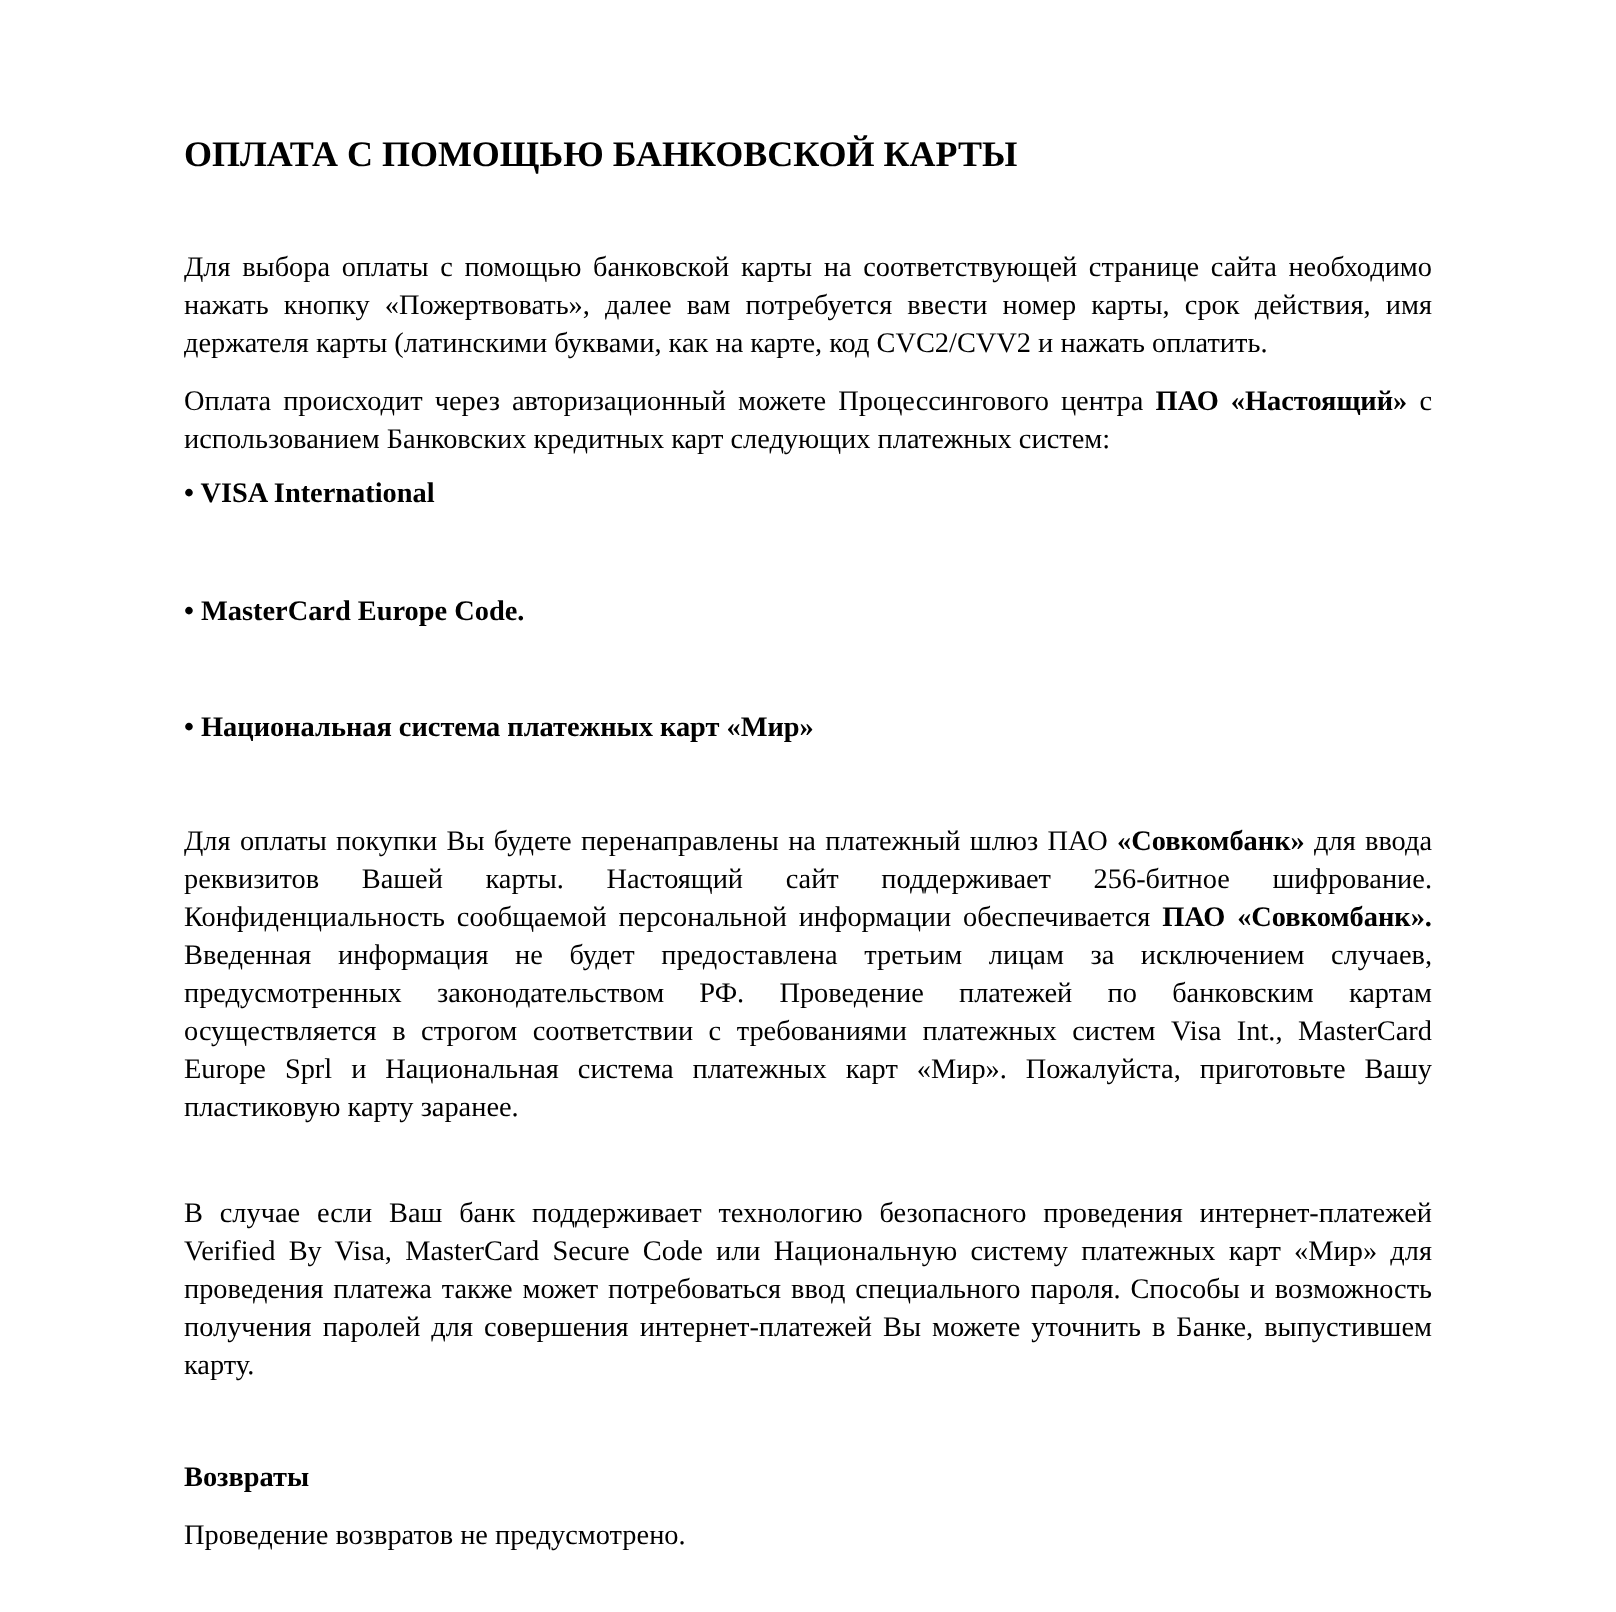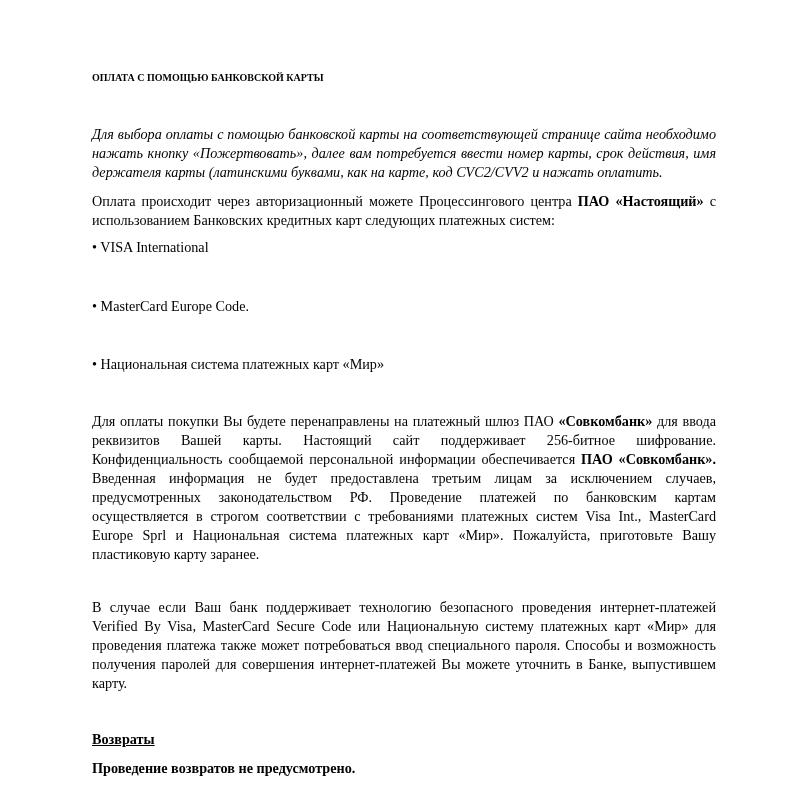--- a/index.html
+++ b/index.html
@@ -2,43 +2,43 @@
 <html><head>
 <meta charset="utf-8">
 <style>
   html, body { margin: 0; padding: 0; background: #ffffff; }
   body { width: 808px; height: 806px; overflow: hidden; position: relative; }
   .page {
     position: absolute; left: 92px; top: 0; width: 624px;
     font-family: "Liberation Serif", serif; font-size: 14.2px; color: #000;
     line-height: 19px;
   }
-  .title { position: absolute; top: 68px; left: 0; font-weight: bold; font-size: 10px; white-space: nowrap; }
+  .title { position: absolute; top: 68px; left: 0; font-weight: bold; font-size: 18px; white-space: nowrap; }
   .para { position: absolute; left: 0; width: 624px; text-align: justify; margin: 0; }
   .para.last-left { text-align-last: left; }
-  .bullet { position: absolute; left: 0; white-space: nowrap; }
+  .bullet { position: absolute; left: 0; white-space: nowrap; font-weight: bold; }
   b { font-weight: bold; }
-  .h2 { position: absolute; left: 0; font-weight: bold; white-space: nowrap; text-decoration: underline; }
+  .h2 { position: absolute; left: 0; font-weight: bold; white-space: nowrap; }
 </style>
 </head>
 <body>
 
 <div class="page">
 
   <div class="title">ОПЛАТА С ПОМОЩЬЮ БАНКОВСКОЙ КАРТЫ</div>
 
-  <p class="para last-left" style="top:125px;font-style:italic;">Для выбора оплаты с помощью банковской карты на соответствующей странице сайта необходимо нажать кнопку «Пожертвовать», далее вам потребуется ввести номер карты, срок действия, имя держателя карты (латинскими буквами, как на карте, код CVC2/CVV2 и нажать оплатить.</p>
+  <p class="para last-left" style="top:125px;">Для выбора оплаты с помощью банковской карты на соответствующей странице сайта необходимо нажать кнопку «Пожертвовать», далее вам потребуется ввести номер карты, срок действия, имя держателя карты (латинскими буквами, как на карте, код CVC2/CVV2 и нажать оплатить.</p>
 
   <p class="para last-left" style="top:192px;"><span>Оплата происходит через авторизационный можете Процессингового центра </span><b>ПАО «Настоящий»</b><span> с использованием Банковских кредитных карт следующих платежных систем:</span></p>
 
   <div class="bullet" style="top:238px;">• VISA International</div>
   <div class="bullet" style="top:297px;">• MasterCard Europe Code.</div>
   <div class="bullet" style="top:355px;">• Национальная система платежных карт «Мир»</div>
 
   <p class="para last-left" style="top:412px;"><span>Для оплаты покупки Вы будете перенаправлены на платежный шлюз ПАО </span><b>«Совкомбанк»</b><span> для ввода реквизитов Вашей карты. Настоящий сайт поддерживает 256-битное шифрование. Конфиденциальность сообщаемой персональной информации обеспечивается </span><b>ПАО «Совкомбанк».</b><span> Введенная информация не будет предоставлена третьим лицам за исключением случаев, предусмотренных законодательством РФ. Проведение платежей по банковским картам осуществляется в строгом соответствии с требованиями платежных систем Visa Int., MasterCard Europe Sprl и Национальная система платежных карт «Мир». Пожалуйста, приготовьте Вашу пластиковую карту заранее.</span></p>
 
   <p class="para last-left" style="top:598px;">В случае если Ваш банк поддерживает технологию безопасного проведения интернет-платежей Verified By Visa, MasterCard Secure Code или Национальную систему платежных карт «Мир» для проведения платежа также может потребоваться ввод специального пароля. Способы и возможность получения паролей для совершения интернет-платежей Вы можете уточнить в Банке, выпустившем карту.</p>
 
   <div class="h2" style="top:730px;">Возвраты</div>
 
-  <p class="para last-left" style="top:759px;font-weight:bold;">Проведение возвратов не предусмотрено.</p>
+  <p class="para last-left" style="top:759px;">Проведение возвратов не предусмотрено.</p>
 
 </div>
 
 </body></html>

